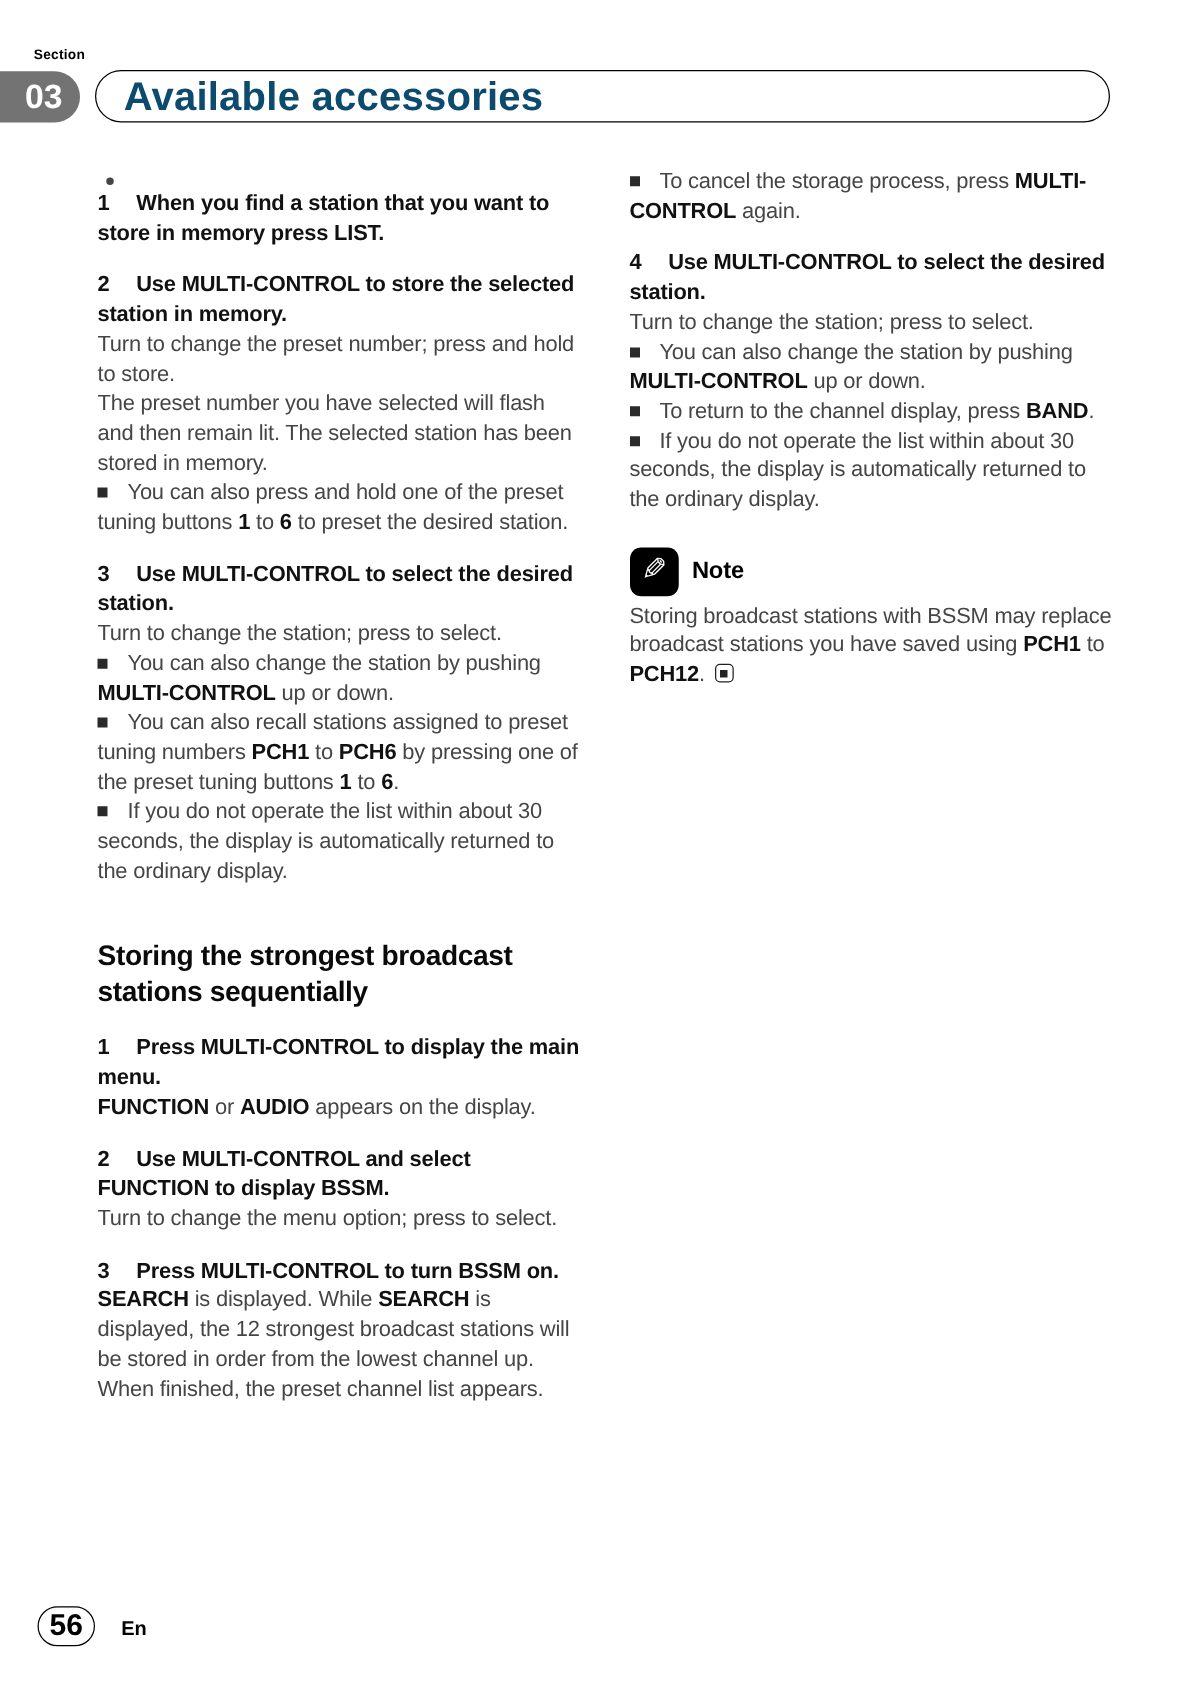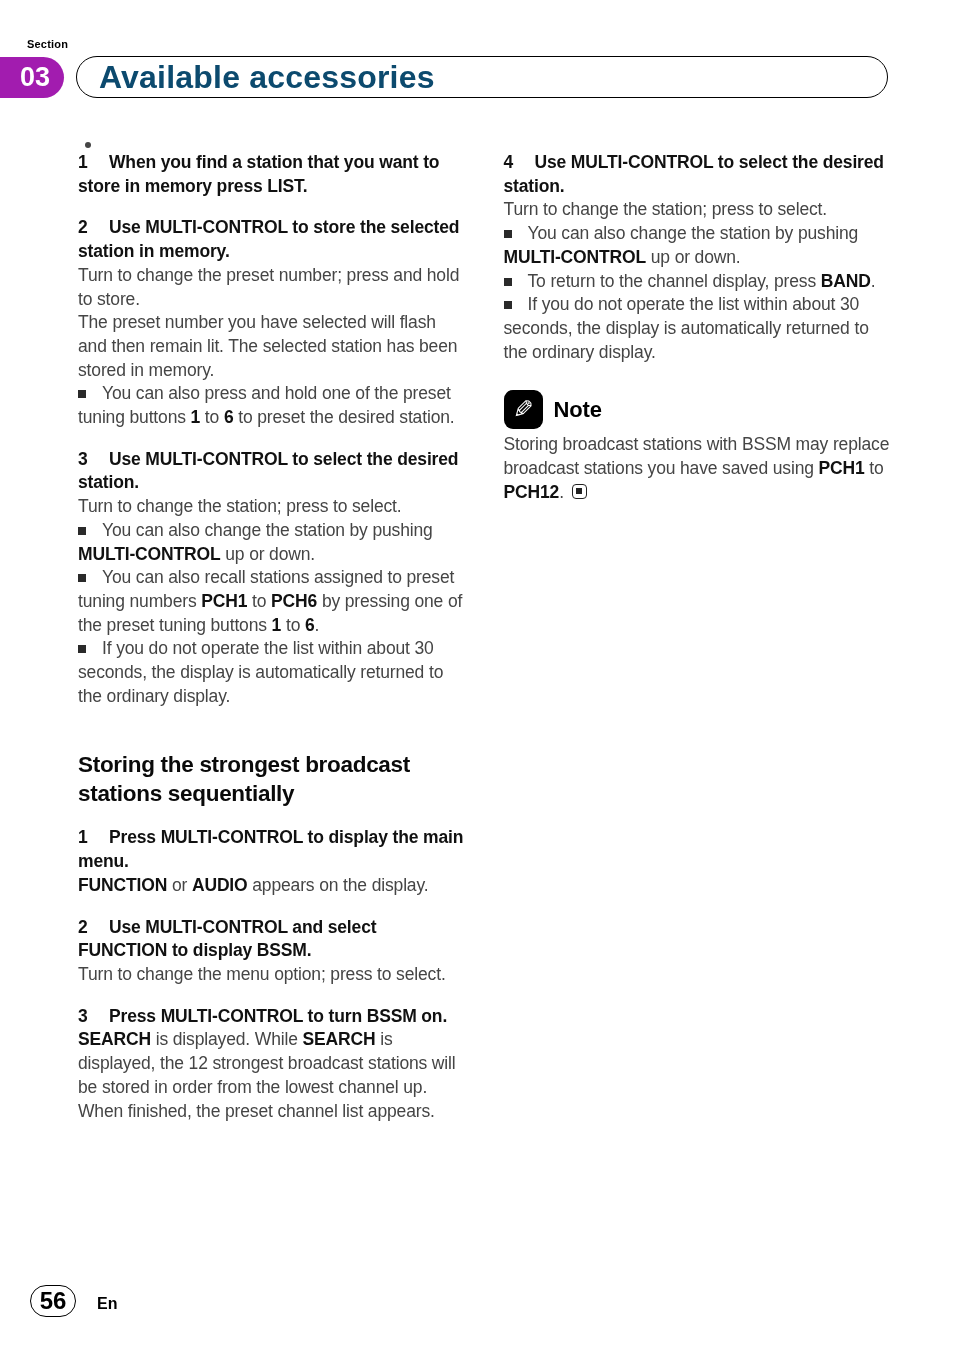--- a/index.html
+++ b/index.html
@@ -7,21 +7,21 @@
     position:relative; width:954px; height:1352px; background:#ffffff;
     font-family:"Liberation Sans", sans-serif; color:#454545; overflow:hidden;
   }
   
   .section-label {
     position:absolute; left:27px; top:38px;
     font-size:11px; font-weight:bold; color:#000; letter-spacing:0.2px;
   }
   .section-badge {
     position:absolute; left:0; top:57px; width:64px; height:41px;
-    background:#a21caf; color:#fff; border-radius:0 21px 21px 0;
+    background:#737373; color:#fff; border-radius:0 21px 21px 0;
     display:flex; align-items:center; justify-content:center;
     font-size:27px; font-weight:bold; padding-left:6px; box-sizing:border-box;
   }
   .title-box {
     position:absolute; left:76px; top:56px; width:812px; height:42px;
     border:1.6px solid #000; border-radius:21px; box-sizing:border-box;
     display:flex; align-items:center;
   }
   .page-title {
     margin:0 0 0 22px; font-size:32px; font-weight:bold; color:#0c4a6e; letter-spacing:0.2px;
@@ -55,21 +55,21 @@
     font-weight:bold; color:#0a0a0a; letter-spacing:-0.3px;
   }
   
   .note-row { display:flex; align-items:center; gap:11px; margin-top:26px; margin-bottom:4px; }
   .note-icon {
     width:39px; height:39px; background:#000; border-radius:9px;
     display:flex; align-items:center; justify-content:center;
     color:#fff; font-size:25px; flex:0 0 auto;
   }
   .note-icon .glyph { transform:scaleX(-1); display:inline-block; }
-  .note-label { font-size:22px; font-weight:bold; color:#000; }
+  .note-label { font-size:19px; font-weight:bold; color:#000; }
   
   .end-marker {
     display:inline-block; width:13px; height:13px; border:1.6px solid #222;
     border-radius:4px; position:relative; vertical-align:-1px; margin-left:3px;
   }
   .end-marker::after {
     content:""; position:absolute; left:3.5px; top:3.5px; width:6px; height:6px; background:#222;
   }
   
   .page-oval {
@@ -142,20 +142,23 @@
       </p>
       <p class="body-par">Turn to change the menu option; press to select.</p>
 
       <p class="step">
         <span class="stepnum">3</span><span>Press MULTI-CONTROL to turn BSSM on.</span>
       </p>
       <p class="body-par"><b>SEARCH</b><span> is displayed. While </span><b>SEARCH</b><span> is displayed, the 12 strongest broadcast stations will be stored in order from the lowest channel up. When finished, the preset channel list appears.</span></p>
     </section>
 
     <section class="col">
+      <p class="bullet-sq">
+        <span class="sq"></span><span><span>To cancel the storage process, press </span><b>MULTI-CONTROL</b><span> again.</span></span>
+      </p>
 
       <p class="step">
         <span class="stepnum">4</span><span>Use MULTI-CONTROL to select the desired station.</span>
       </p>
       <p class="body-par">Turn to change the station; press to select.</p>
       <p class="bullet-sq">
         <span class="sq"></span><span><span>You can also change the station by pushing </span><b>MULTI-CONTROL</b><span> up or down.</span></span>
       </p>
       <p class="bullet-sq">
         <span class="sq"></span><span><span>To return to the channel display, press </span><b>BAND</b><span>.</span></span>

